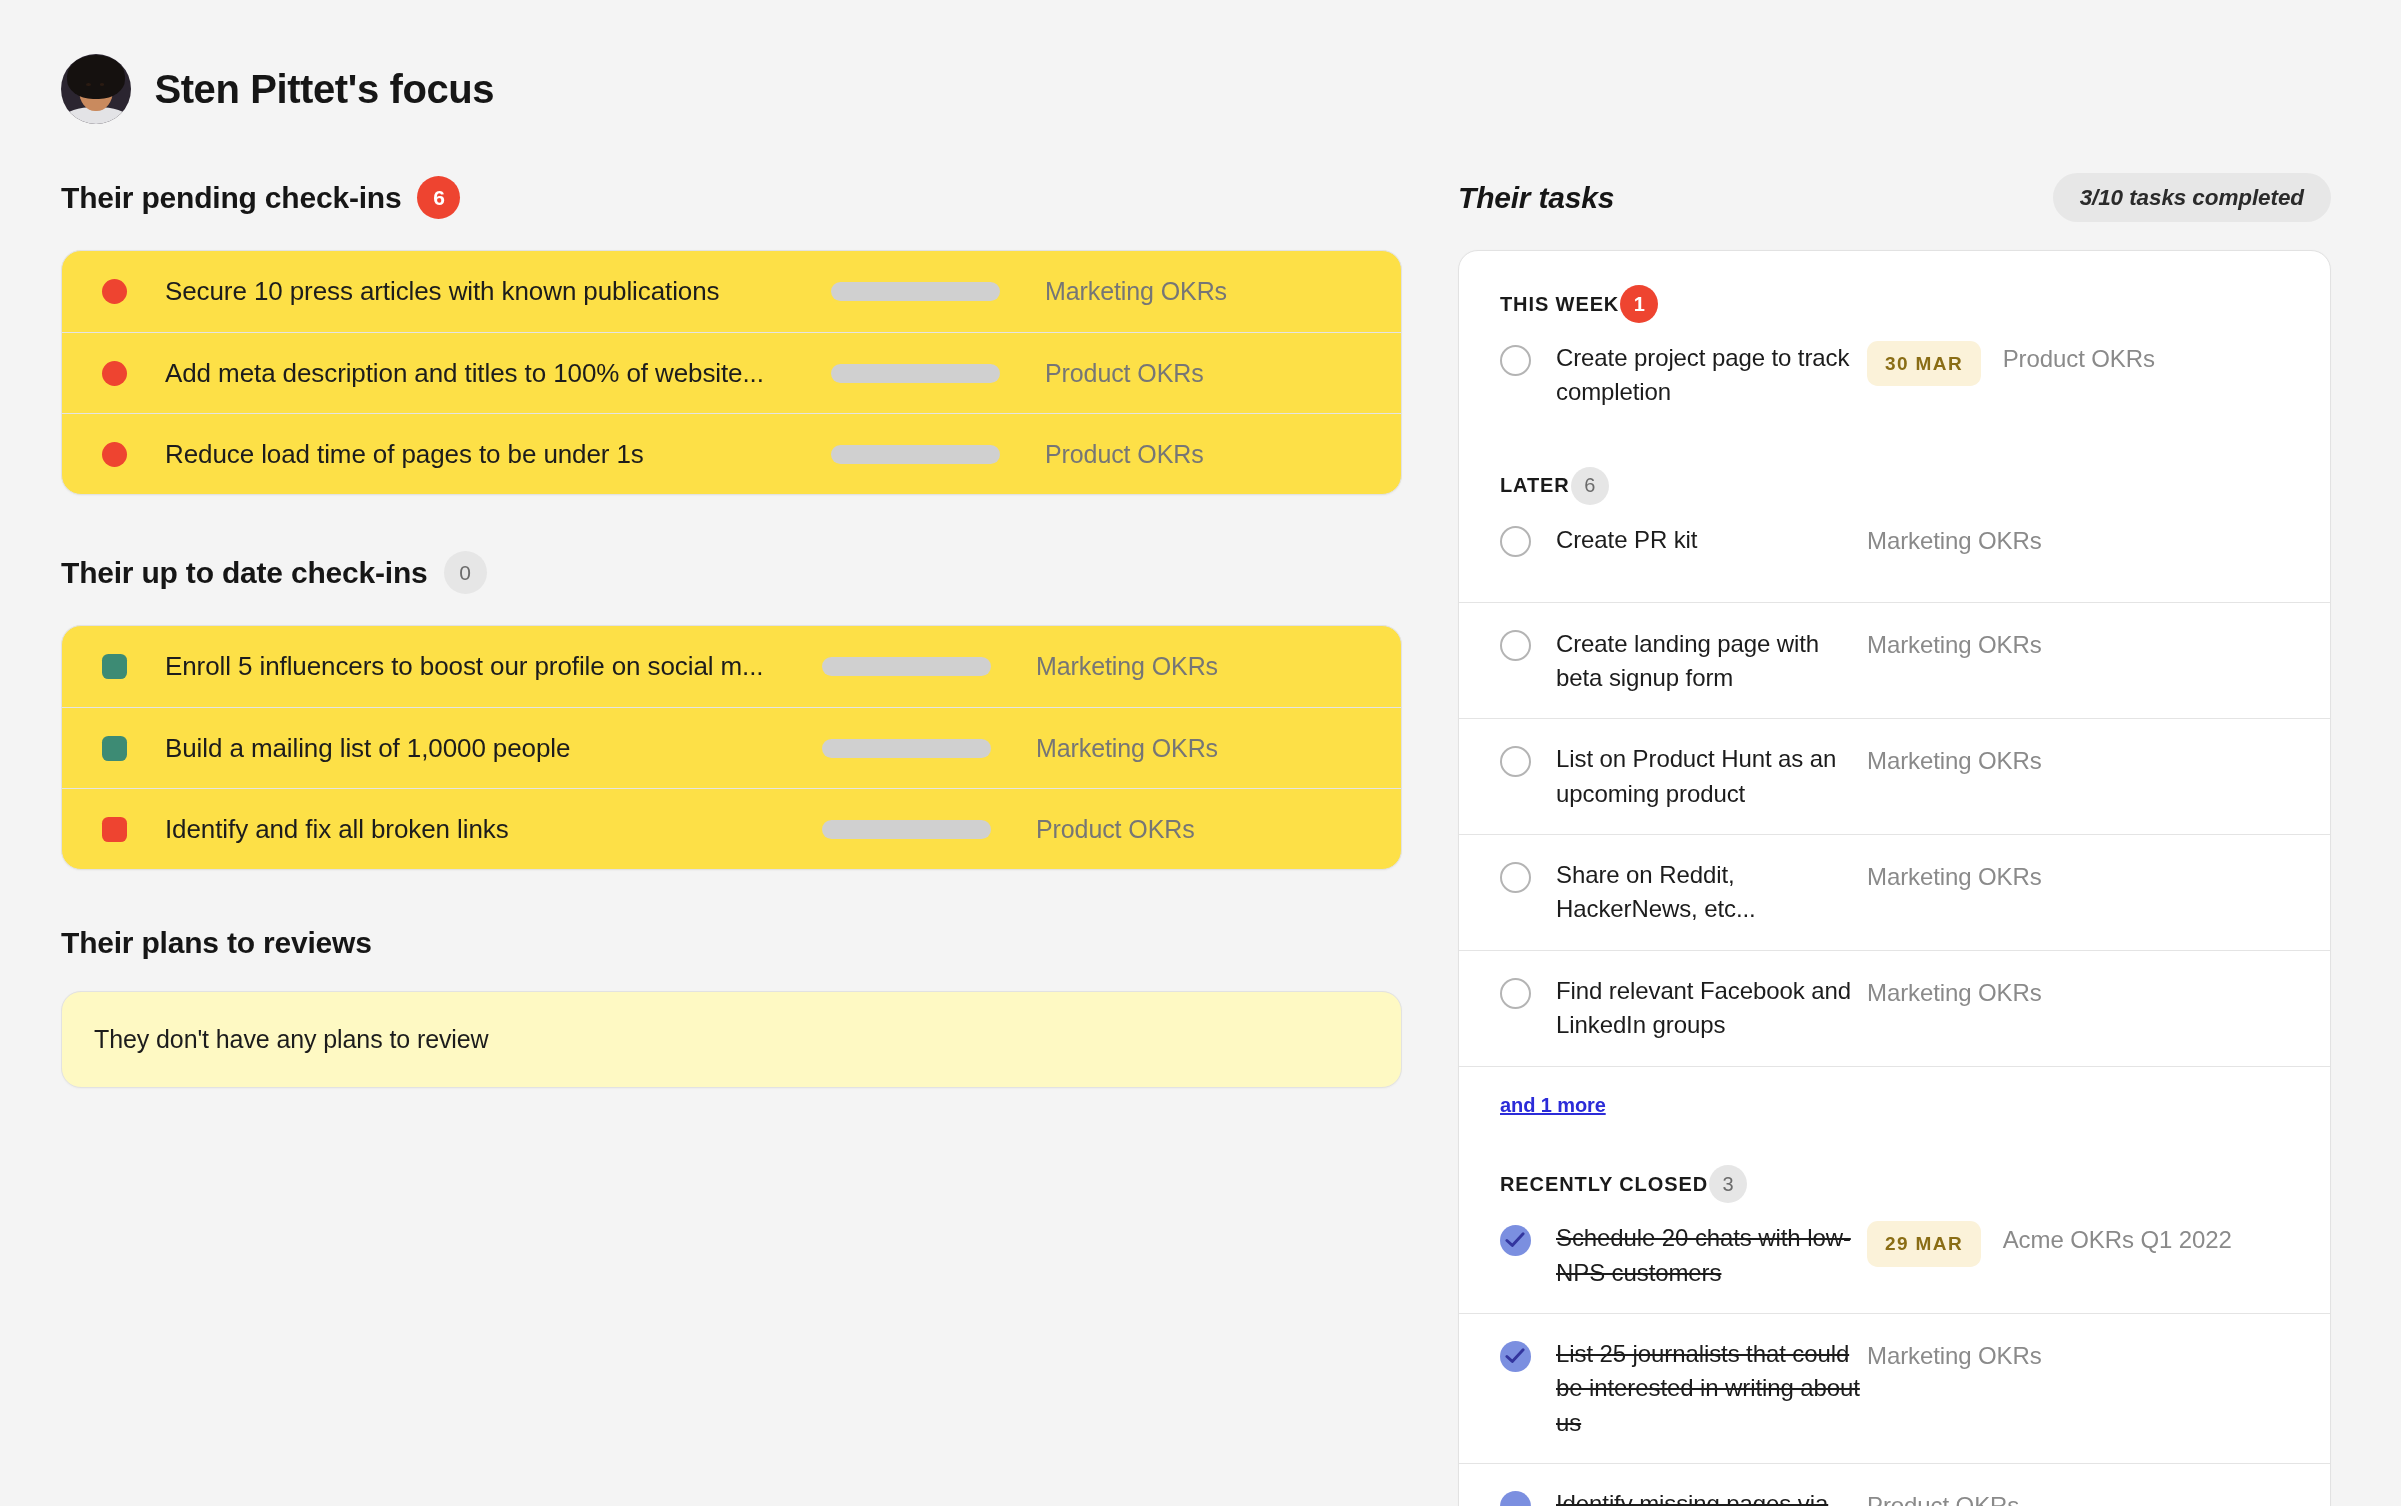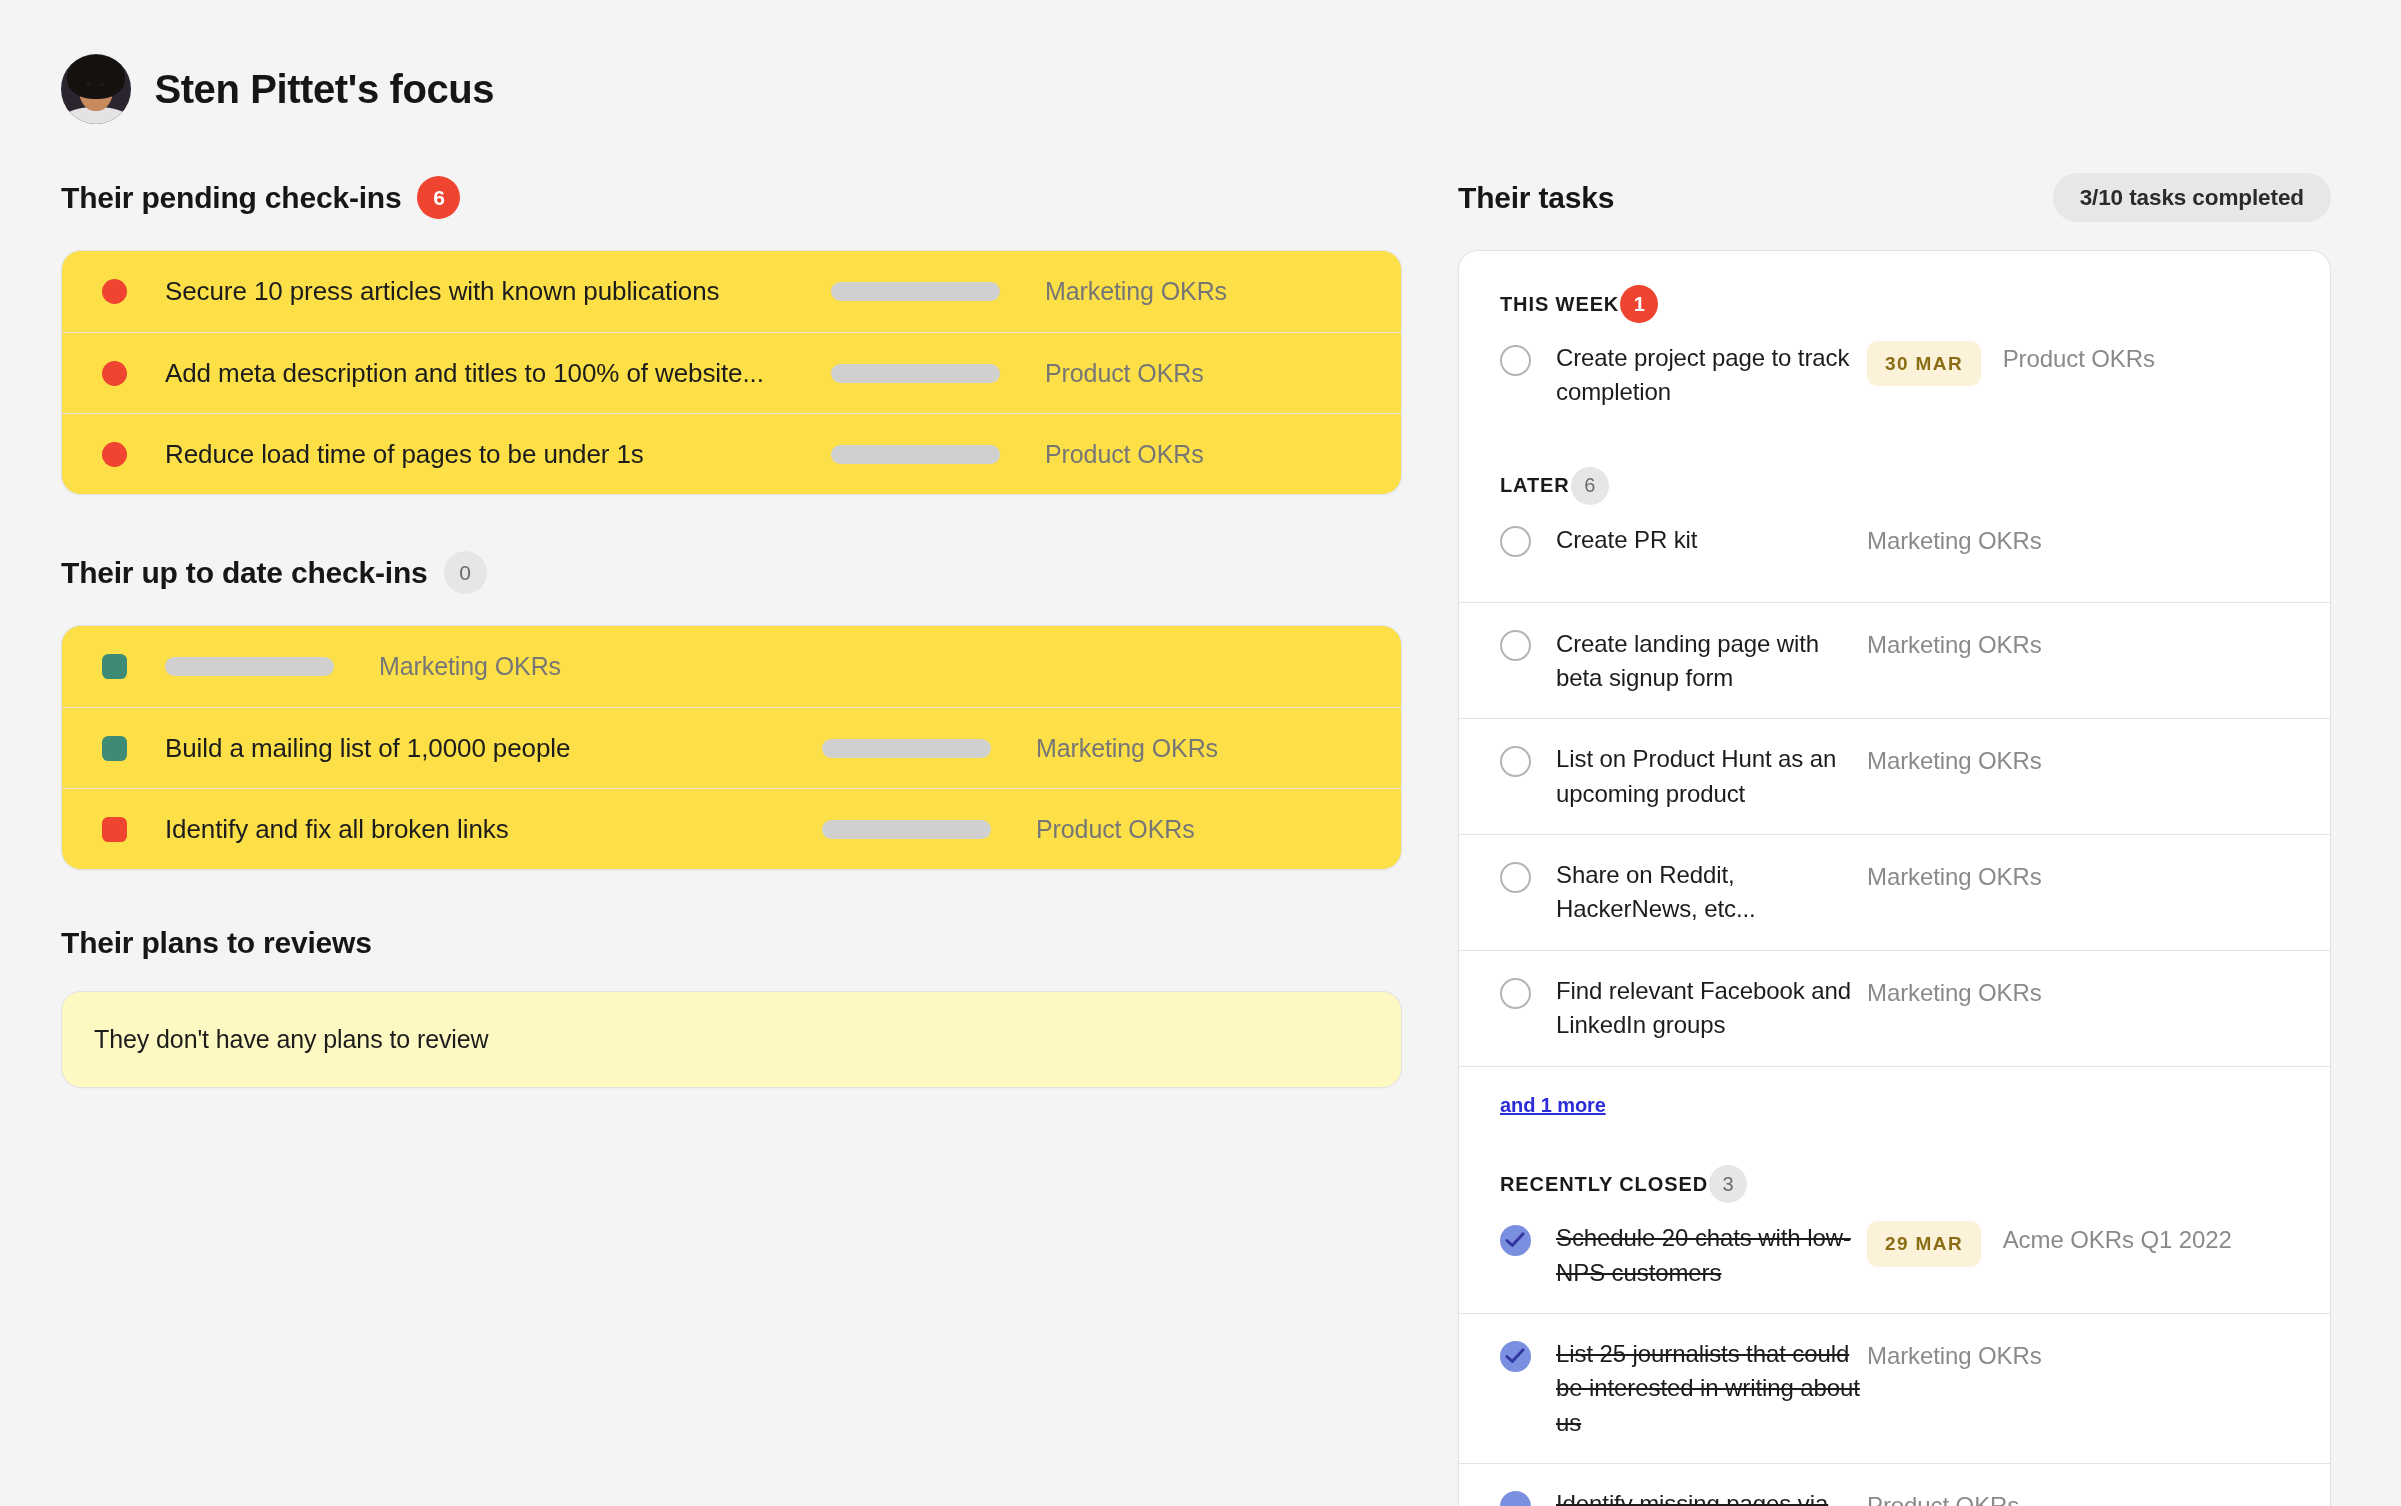--- a/index.html
+++ b/index.html
@@ -182,20 +182,21 @@
     letter-spacing: -0.1px;
   }
 
   
   .tasks-head {
     display: flex;
     align-items: center;
     justify-content: space-between;
     margin-bottom: 31px;
     height: 43px;
+    font-style: italic;
   }
   .tasks-pill {
     background: #E7E7E7;
     border-radius: 899px;
     padding: 11.7px 27px;
     font-size: 22.5px;
     font-weight: bold;
     color: #2B2B2B;
     letter-spacing: -0.1px;
   }
@@ -354,20 +355,21 @@
           </div>
         </div>
 
       <div class="section-head with-space">
         <span class="section-title">Their up to date check-ins</span>
         <span class="count-badge gray">0</span>
       </div>
       <div class="card" id="uptodate-card">
           <div class="checkin-row">
             <span class="status-dot square green"></span>
+            <span class="checkin-name w2">Enroll 5 influencers to boost our profile on social m...</span>
             <span class="progress-track"><span class="progress-fill" style="width: 60%; background: rgb(61, 139, 116);"></span></span>
             <span class="okr-label">Marketing OKRs</span>
           </div>
           <div class="checkin-row">
             <span class="status-dot square green"></span>
             <span class="checkin-name w2">Build a mailing list of 1,0000 people</span>
             <span class="progress-track"><span class="progress-fill" style="width: 85%; background: rgb(61, 139, 116);"></span></span>
             <span class="okr-label">Marketing OKRs</span>
           </div>
           <div class="checkin-row">

